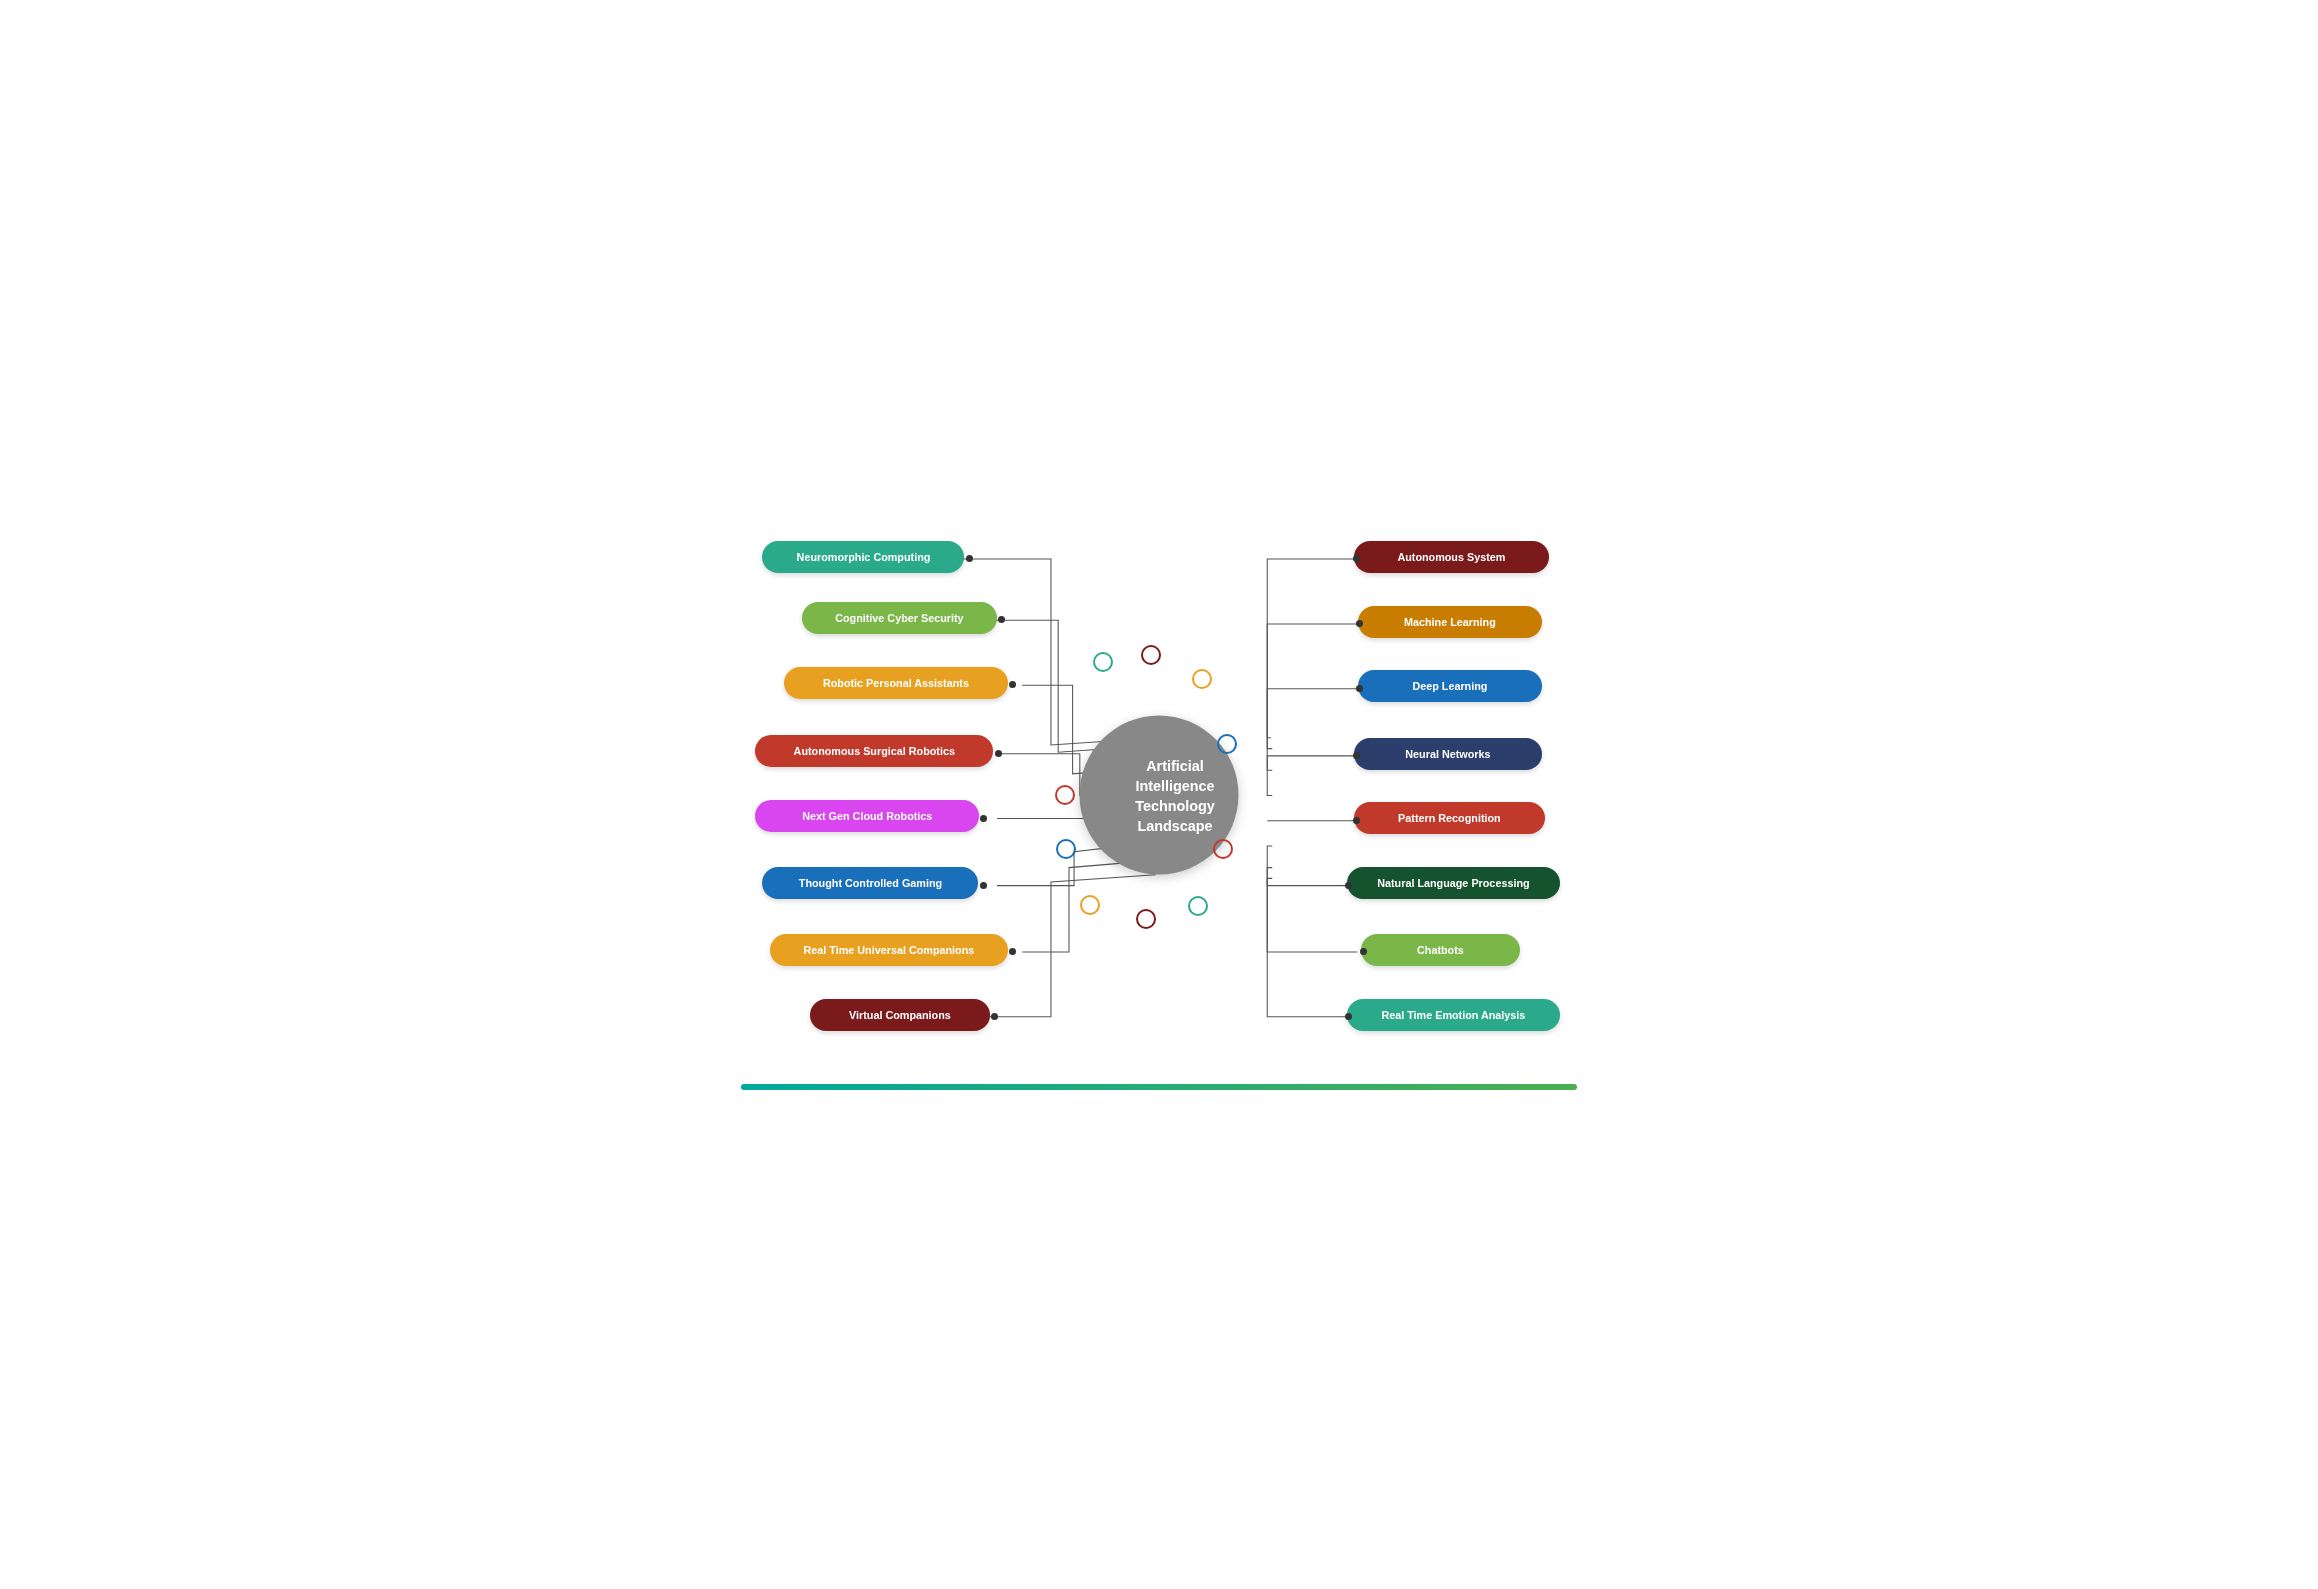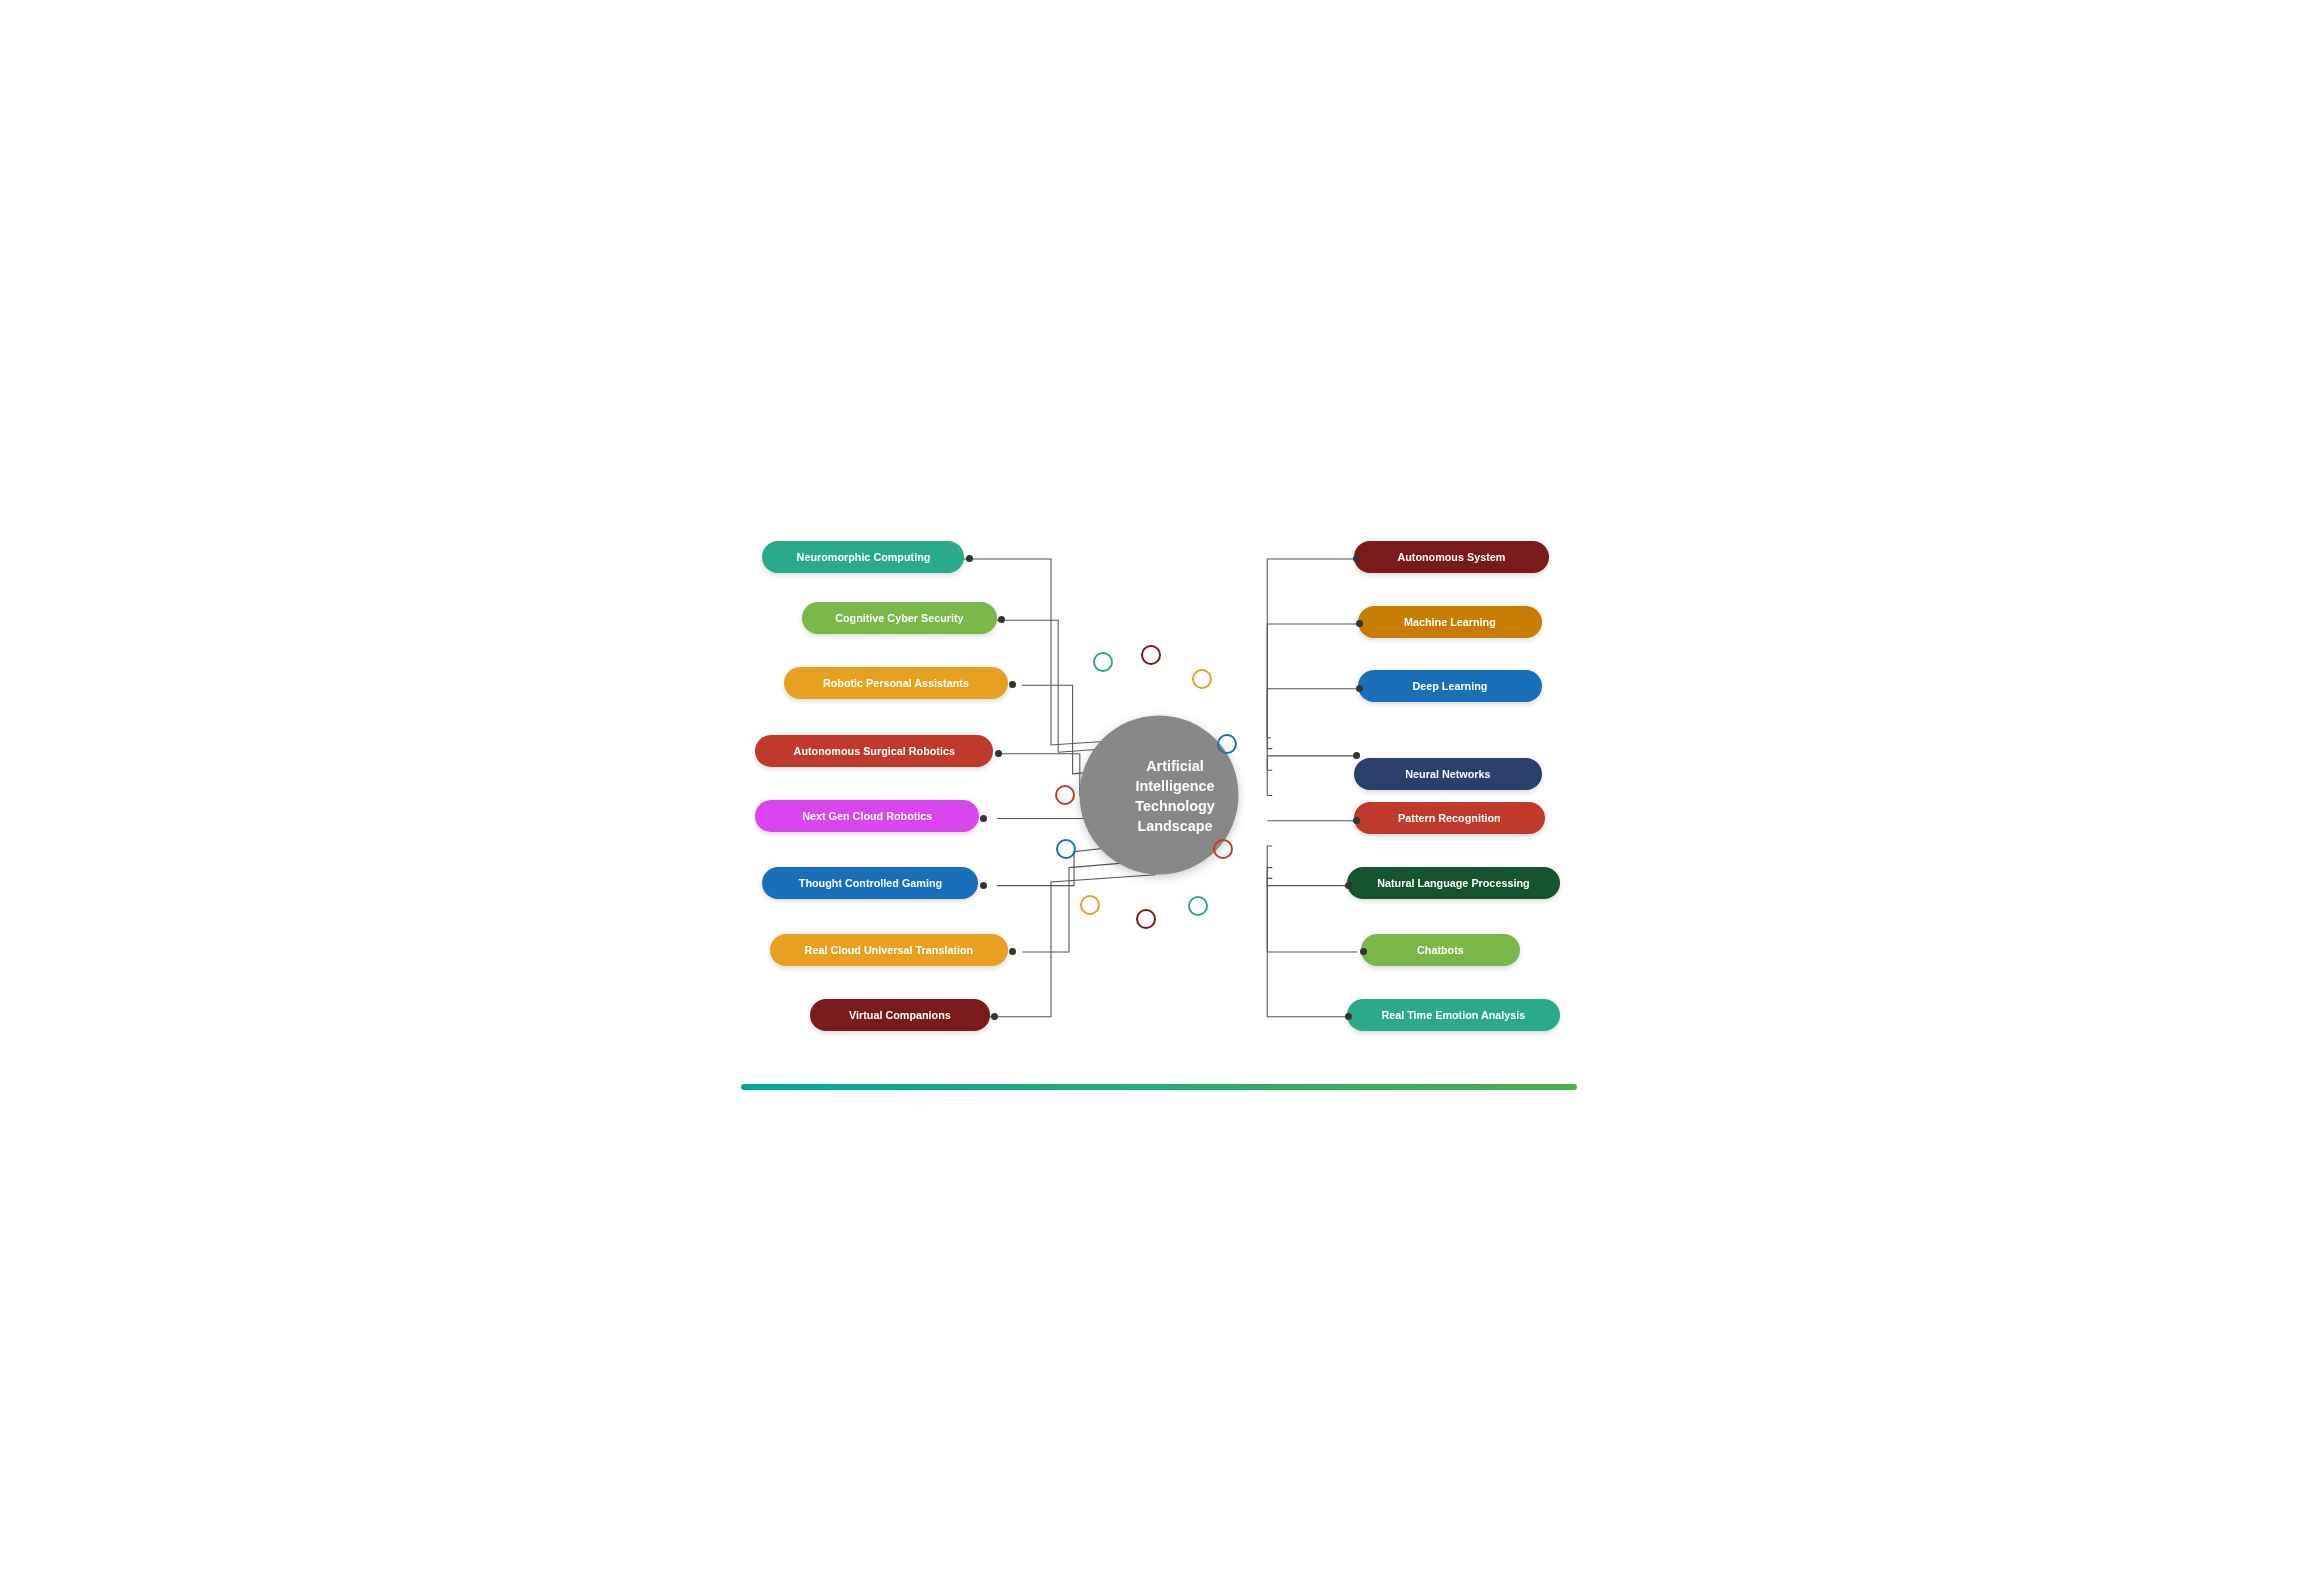--- a/index.html
+++ b/index.html
@@ -162,21 +162,21 @@
       <span>Next Gen Cloud Robotics</span>
     </div>
     <div class="connector-dot" style="left:239px; top:301px;"></div>
 
     <div class="pill" style="background:#1a6fba; left:21.6px; top:353px; width:216px;">
       <span>Thought Controlled Gaming</span>
     </div>
     <div class="connector-dot" style="left:239px; top:368px;"></div>
 
     <div class="pill" style="background:#e8a020; left:29px; top:420px; width:238px;">
-      <span>Real Cloud Universal Translation</span>
+      <span>Real Time Universal Companions</span>
     </div>
     <div class="connector-dot" style="left:268px; top:434px;"></div>
 
     <div class="pill" style="background:#7a1a1a; left:69px; top:485px; width:180px;">
       <span>Virtual Companions</span>
     </div>
     <div class="connector-dot" style="left:250px; top:499px;"></div>
 
     <div class="pill" style="background:#7a1a1a; left:613px; top:27px; width:195px;">
       <span>Autonomous System</span>
@@ -186,21 +186,21 @@
     <div class="pill" style="background:#c87d00; left:617px; top:92px; width:184px;text-align:right;">
       <span>Machine Learning</span>
     </div>
     <div class="connector-dot" style="left:615px; top:106px;"></div>
 
     <div class="pill" style="background:#1a6fba; left:617px; top:156px; width:184px;">
       <span>Deep Learning</span>
     </div>
     <div class="connector-dot" style="left:615px; top:171px;"></div>
 
-    <div class="pill" style="background:#2c3e6b; left:613px; top:224px; width:188px;margin-top:20px;">
+    <div class="pill" style="background:#2c3e6b; left:613px; top:224px; width:188px;">
       <span>Neural Networks</span>
     </div>
     <div class="connector-dot" style="left:612px; top:238px;"></div>
 
     <div class="pill" style="background:#c0392b; left:613px; top:288px; width:191px;">
       <span>Pattern Recognition</span>
     </div>
     <div class="connector-dot" style="left:612px; top:303px;"></div>
 
     <div class="pill" style="background:#14532d; left:606px; top:353px; width:213px;">

